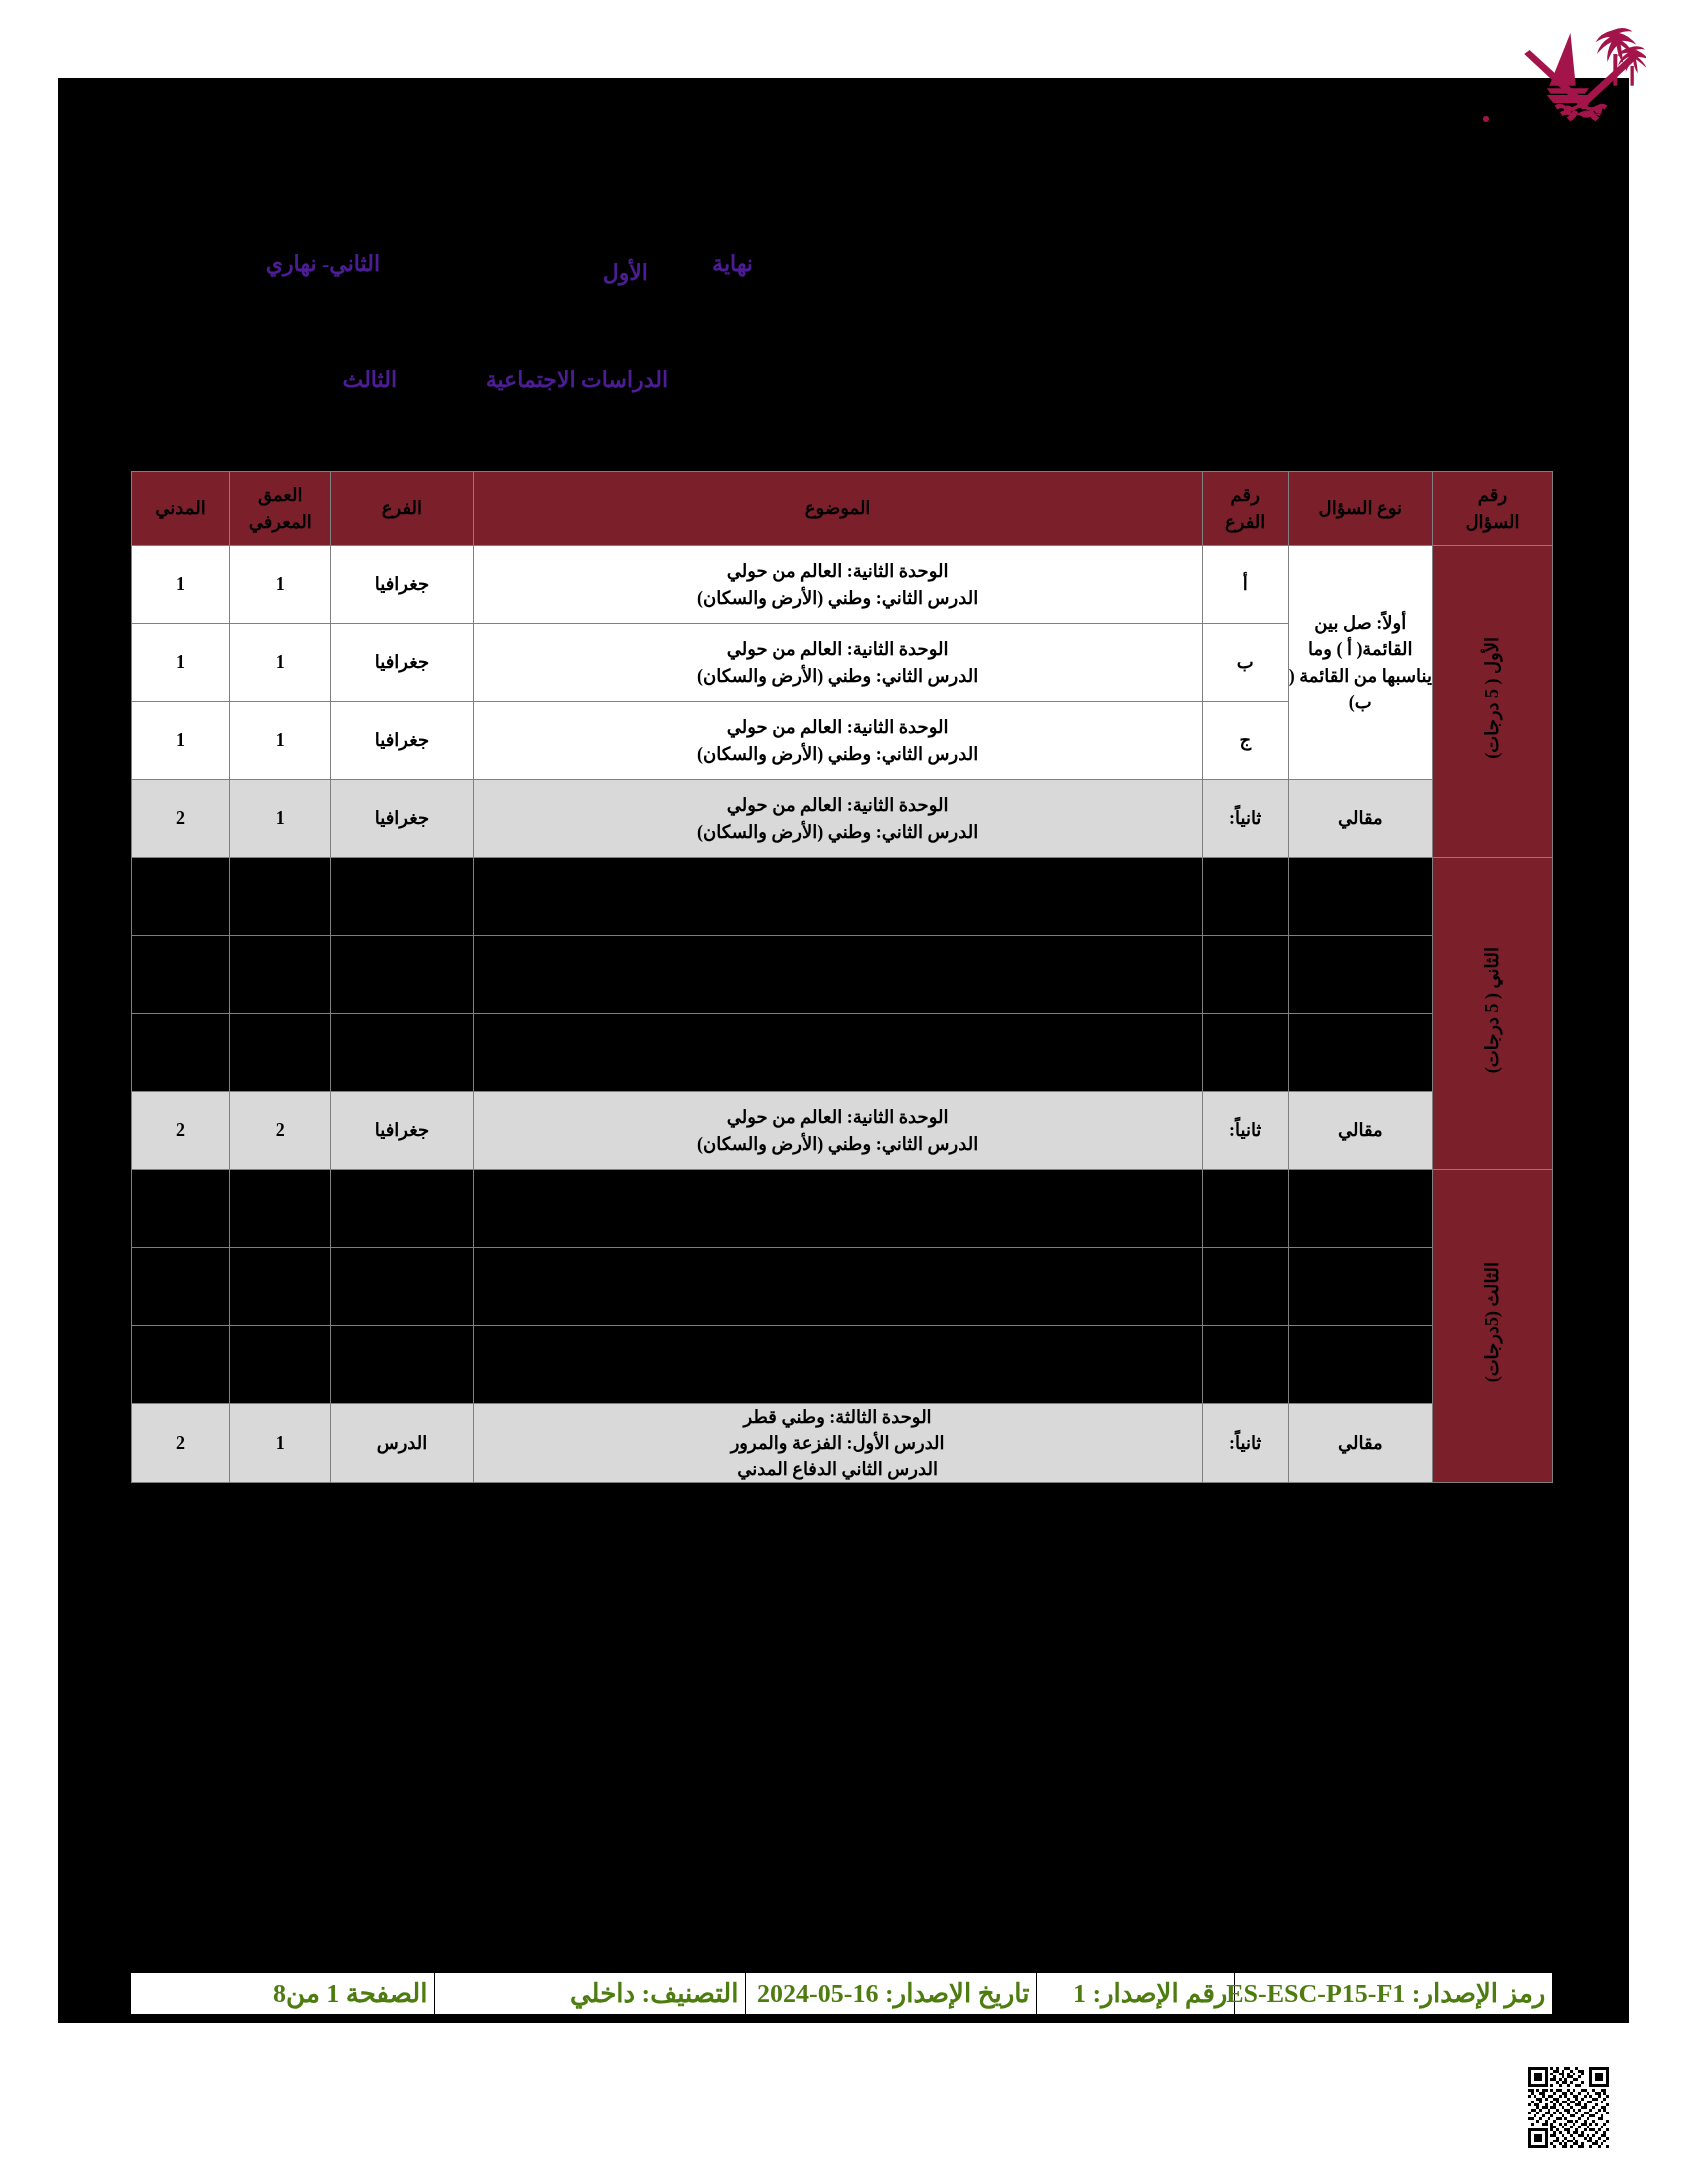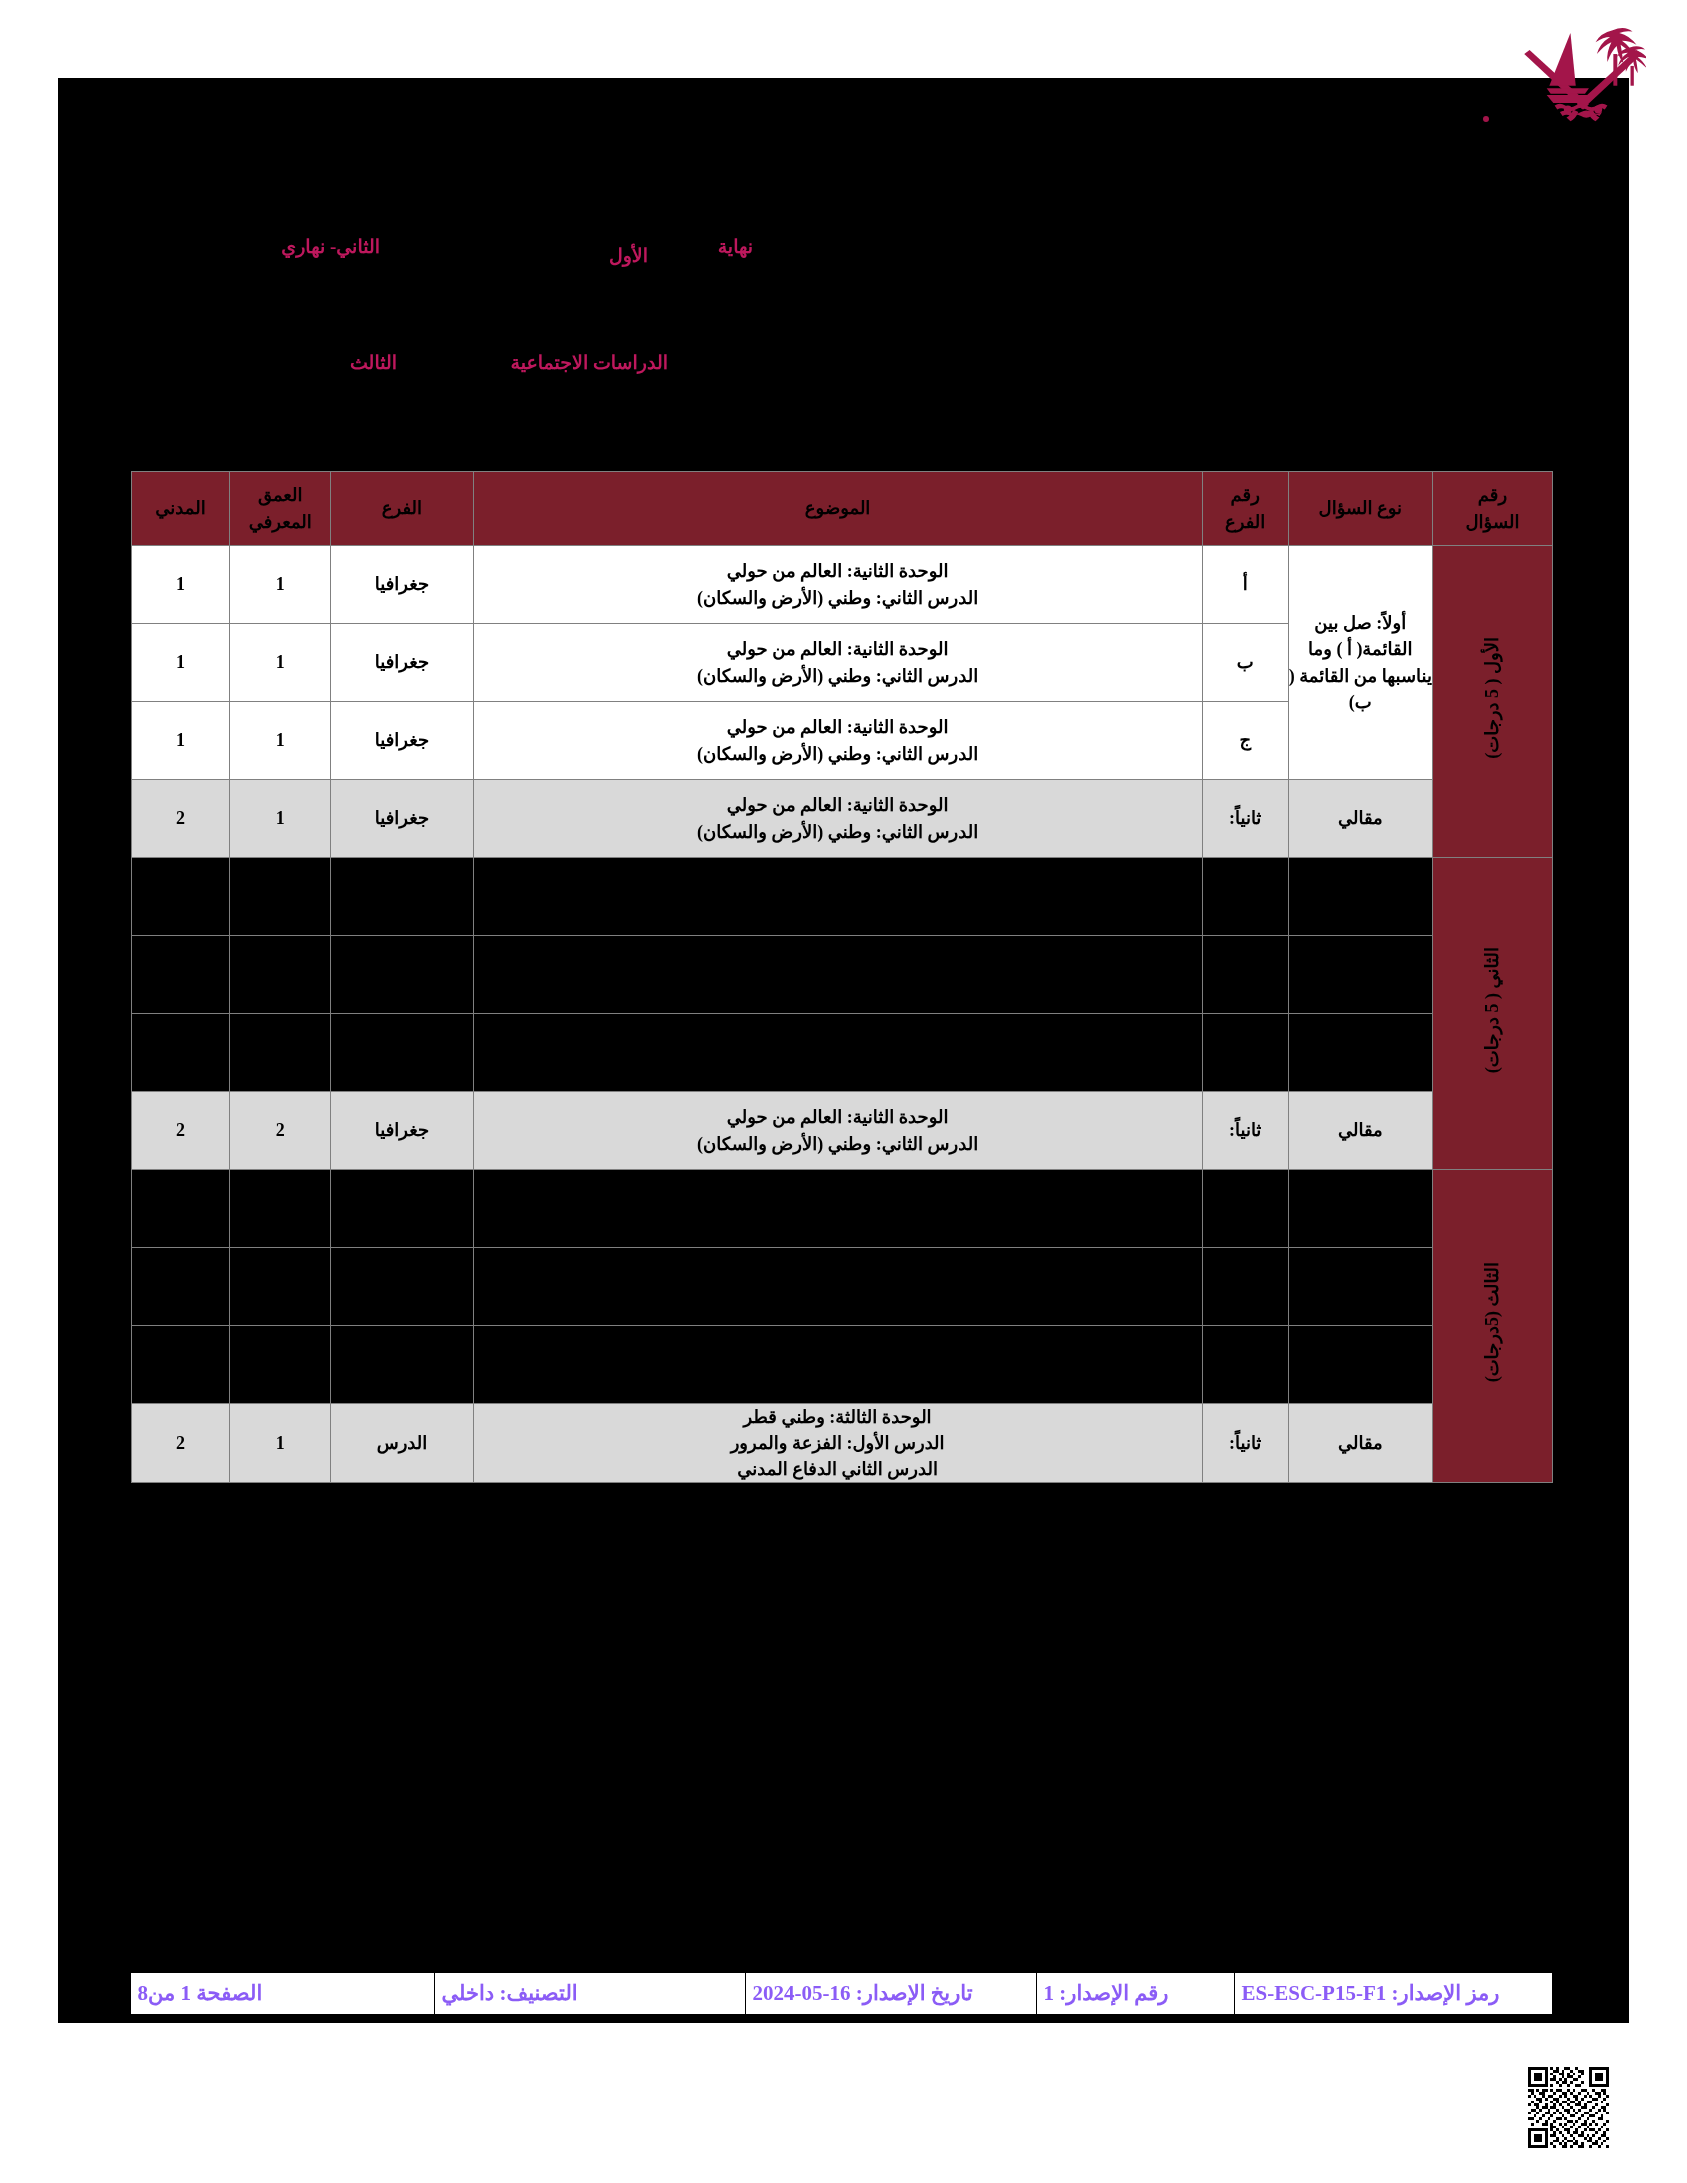--- a/index.html
+++ b/index.html
@@ -50,26 +50,27 @@
     top: 116px;
     width: 6px;
     height: 6px;
     border-radius: 50%;
     background: #a3154a;
   }
 
   
   .hdr-line {
     position: absolute;
-    color: #be185d;
+    color: #4c1d95;
     font-weight: 700;
-    font-size: 19px;
+    font-size: 22px;
     white-space: pre;
     direction: rtl;
     letter-spacing: 0px;
+    margin-top: 16px;
   }
   .hdr-nihaya   { right: 934px; top: 235px; }
   .hdr-awal     { right: 1039px; top: 244px; }
   .hdr-thani    { right: 1307px; top: 235px; }
   .hdr-subject  { right: 1019px; top: 351px; }
   .hdr-thalith  { right: 1290px; top: 351px; text-align: center; }
 
   
   .tbl-wrap {
     position: absolute;
@@ -159,24 +160,24 @@
   }
   table.footer-tbl {
     border-collapse: collapse;
     width: 1422px;
     table-layout: fixed;
     background: #ffffff;
   }
   table.footer-tbl td {
     border: 1.3px solid #000000;
     background: #ffffff;
-    color: #8b5cf6;
-    font-size: 21px;
+    color: #4d7c0f;
+    font-size: 26px;
     font-weight: 700;
-    text-align: left;
+    text-align: right;
     height: 41px;
     padding: 0 6.6px;
     white-space: nowrap;
   }
   col.f1 { width: 318px; }
   col.f2 { width: 198px; }
   col.f3 { width: 291px; }
   col.f4 { width: 311px; }
   col.f5 { width: 304px; }
 

